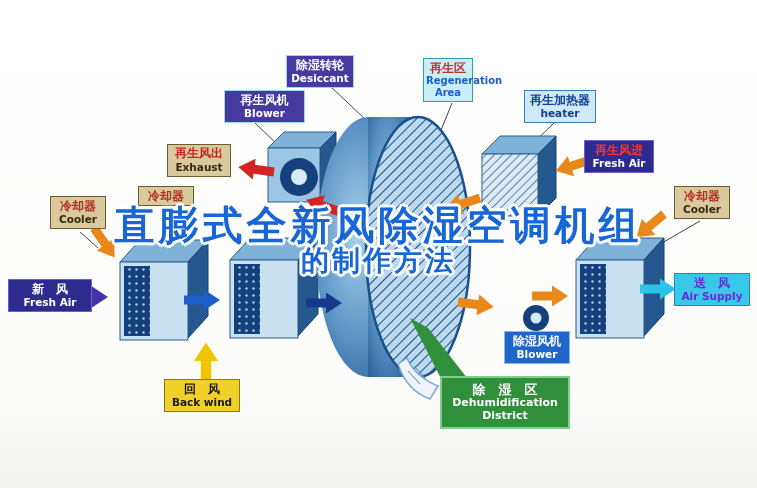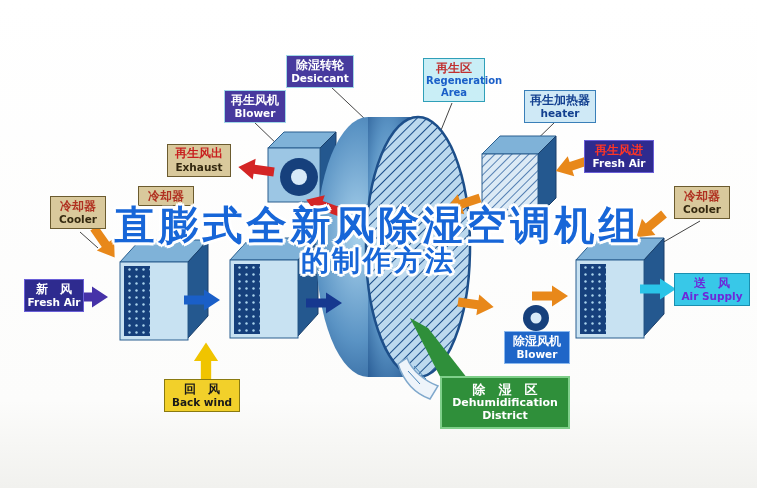--- a/index.html
+++ b/index.html
@@ -7,37 +7,37 @@
   #page{position:relative;width:757px;height:488px;overflow:hidden;
         background:linear-gradient(180deg,#ffffff 0%,#fcfcfb 82%,#f1f1ee 100%);}
   #page svg{position:absolute;left:0;top:0;}
 
   .lb{position:absolute;box-sizing:border-box;text-align:center;font-weight:700;
       line-height:1.18;padding:2px 2px;z-index:2;}
   .lb .cn{display:block;font-size:12px;}
   .lb .en{display:block;font-size:10.5px;}
 
   #lb-desiccant{left:286px;top:55px;width:68px;background:#473a9e;border:1px solid #9fd8e8;color:#fff;}
-  #lb-regen-area{left:423px;top:58px;width:62px;background:#c9eef6;border:1px solid #2f9fb8;}
+  #lb-regen-area{left:423px;top:58px;width:50px;background:#c9eef6;border:1px solid #2f9fb8;}
   #lb-regen-area .cn{color:#c03030;}
   #lb-regen-area .en{color:#1a5fc8;font-size:10px;}
-  #lb-regen-blower{left:224px;top:90px;width:62px;background:#473a9e;border:1px solid #9fd8e8;color:#fff;}
+  #lb-regen-blower{left:224px;top:90px;width:81px;background:#473a9e;border:1px solid #9fd8e8;color:#fff;}
   #lb-heater{left:524px;top:90px;width:72px;background:#cfe9f6;border:1px solid #3a7fb8;color:#123f8f;}
   #lb-exhaust{left:167px;top:144px;width:64px;background:#d9c99c;border:1px solid #6b5b2f;}
   #lb-exhaust .cn{color:#c81f1f;font-family:Liberation Mono, monospace;}
   #lb-exhaust .en{color:#33280f;}
   #lb-regen-fresh{left:584px;top:140px;width:70px;background:#2e2b8f;border:1px solid #6a5fd8;}
   #lb-regen-fresh .cn{color:#ff3525;}
   #lb-regen-fresh .en{color:#fff;}
   #lb-cooler-left{left:50px;top:196px;width:56px;background:#d9c99c;border:1px solid #6b5b2f;}
   #lb-cooler-left .cn,#lb-cooler-right .cn,#lb-cooler-mid .cn{color:#b03020;}
   #lb-cooler-left .en,#lb-cooler-right .en{color:#33280f;}
   #lb-cooler-mid{left:138px;top:186px;width:56px;background:#d9c99c;border:1px solid #6b5b2f;z-index:1;}
   #lb-cooler-right{left:674px;top:186px;width:56px;background:#d9c99c;border:1px solid #6b5b2f;}
-  #lb-fresh-air{left:24px;top:279px;width:60px;background:#2e2b8f;border:1px solid #6a5fd8;color:#fff;}
+  #lb-fresh-air{left:8px;top:279px;width:84px;background:#2e2b8f;border:1px solid #6a5fd8;color:#fff;}
   #lb-air-supply{left:674px;top:273px;width:76px;background:#38c8e8;border:1px solid #1a8fb0;color:#6d28d9;}
   #lb-back-wind{left:164px;top:379px;width:76px;background:#f2d02a;border:1px solid #8a7a10;color:#1a1a1a;}
   #lb-dehumid-blower{left:504px;top:331px;width:66px;background:#1f66c8;border:1px solid #8ab8ee;color:#fff;}
   #lb-district{left:440px;top:376px;width:130px;background:#2f8f3a;border:2px solid #7fcf8a;color:#fff;padding:4px 2px;}
   #lb-district .cn{font-size:13px;}
   #lb-district .en{font-size:11px;}
 
   #title{position:absolute;top:204px;left:0;width:100%;text-align:center;z-index:5;
          color:#1766d8;font-weight:800;
          text-shadow:-2px -2px 0 #fff,2px -2px 0 #fff,-2px 2px 0 #fff,2px 2px 0 #fff,

